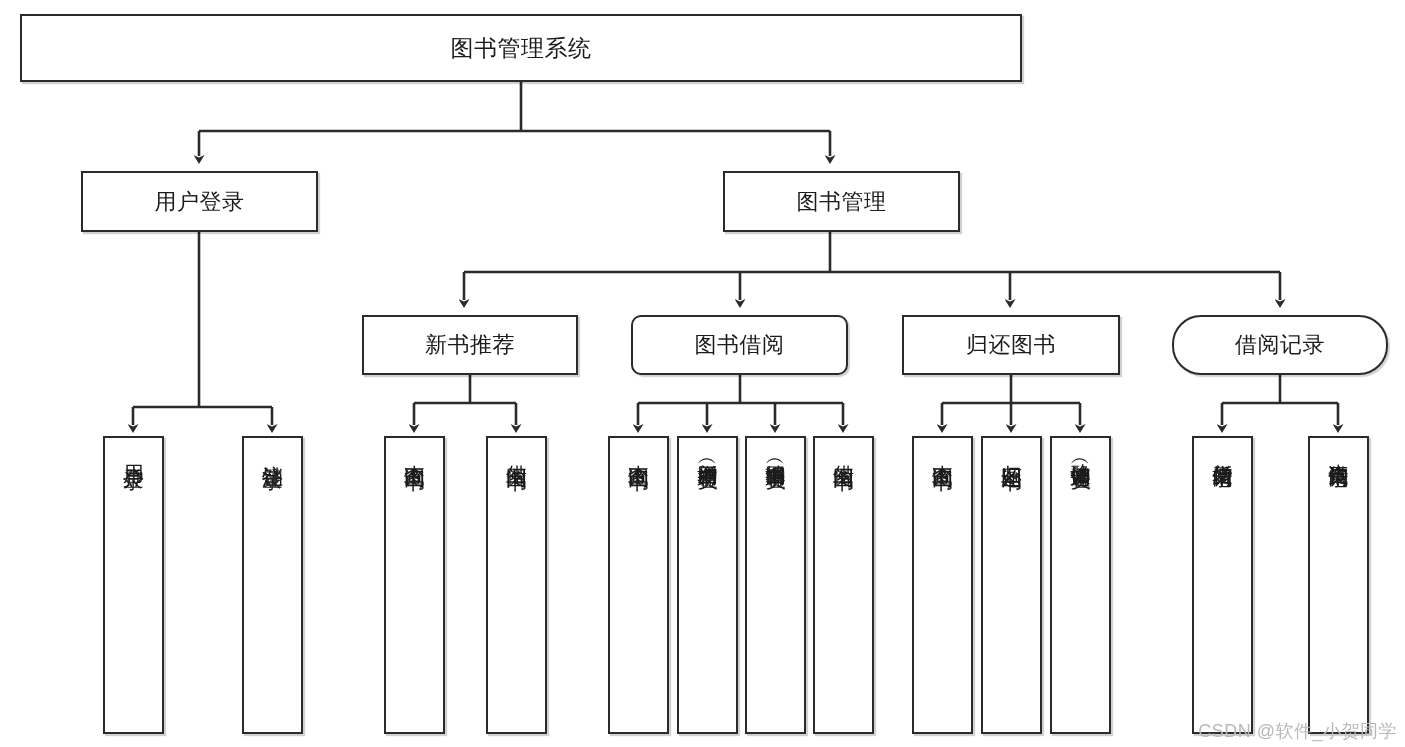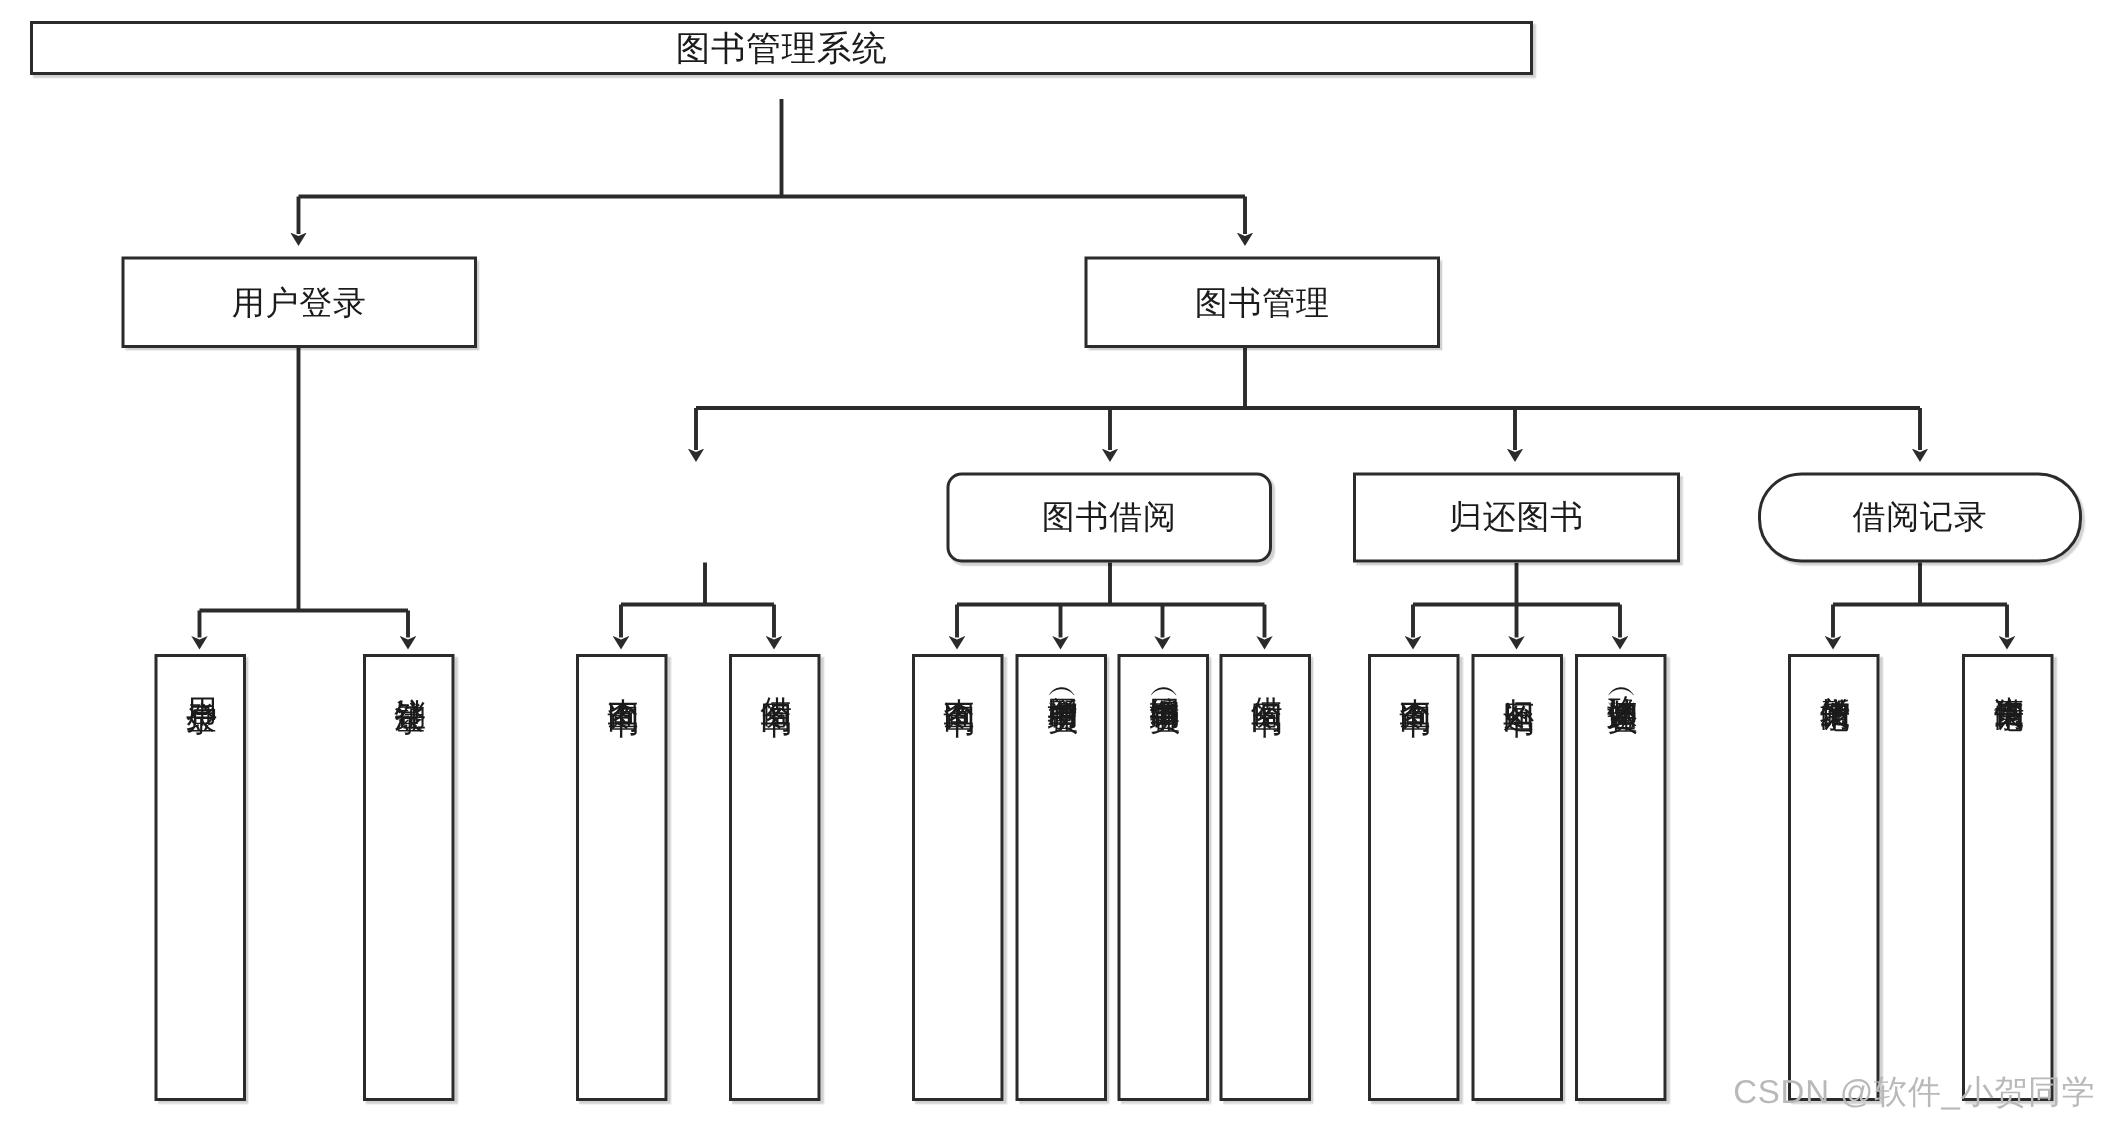--- a/index.html
+++ b/index.html
@@ -65,21 +65,21 @@
     white-space: nowrap;
   }
   .node.vert.tall .label {
     font-size: 20px;
     letter-spacing: 1px;
   }
   .watermark {
     position: absolute;
     right: 8px;
     bottom: 4px;
-    font-size: 22px;
+    font-size: 18px;
     color: #b9b9b9;
     letter-spacing: 0.5px;
     white-space: nowrap;
     user-select: none;
   }
 </style>
 </head>
 <body>
 
 <div id="canvas">
@@ -128,31 +128,34 @@
       <path d="M1011,403 L1011,425" marker-end="url(#arrow)"></path>
       <path d="M1080,403 L1080,425" marker-end="url(#arrow)"></path>
 
       <path d="M1280,375 L1280,403"></path>
       <path d="M1222,403 L1338,403"></path>
       <path d="M1222,403 L1222,425" marker-end="url(#arrow)"></path>
       <path d="M1338,403 L1338,425" marker-end="url(#arrow)"></path>
     </g>
   </svg>
 
-  <div class="node horiz root" style="left:20px; top:14px; width:1002px; height:36px;">
+  <div class="node horiz root" style="left:20px; top:14px; width:1002px; height:68px;">
     <span class="label">图书管理系统</span>
   </div>
 
   <div class="node horiz" style="left:81px; top:171px; width:237px; height:61px;">
     <span class="label">用户登录</span>
   </div>
   <div class="node horiz" style="left:711px; top:171px; width:237px; height:61px;margin-left:12px;">
     <span class="label">图书管理</span>
   </div>
 
+  <div class="node horiz" style="left:362px; top:315px; width:216px; height:60px;">
+    <span class="label">新书推荐</span>
+  </div>
   <div class="node horiz" style="left:631px; top:315px; width:217px; height:60px;border-radius:10px;">
     <span class="label">图书借阅</span>
   </div>
   <div class="node horiz" style="left:902px; top:315px; width:218px; height:60px;">
     <span class="label">归还图书</span>
   </div>
   <div class="node horiz" style="left:1172px; top:315px; width:216px; height:60px;border-radius:29px;">
     <span class="label">借阅记录</span>
   </div>
 

